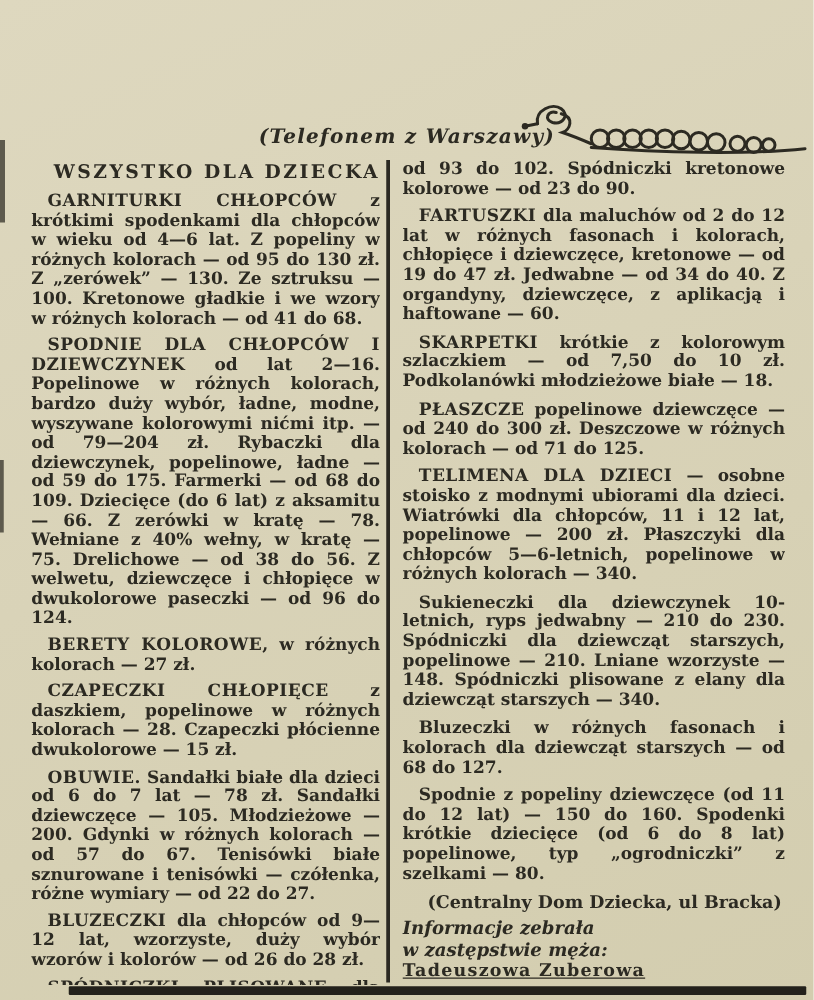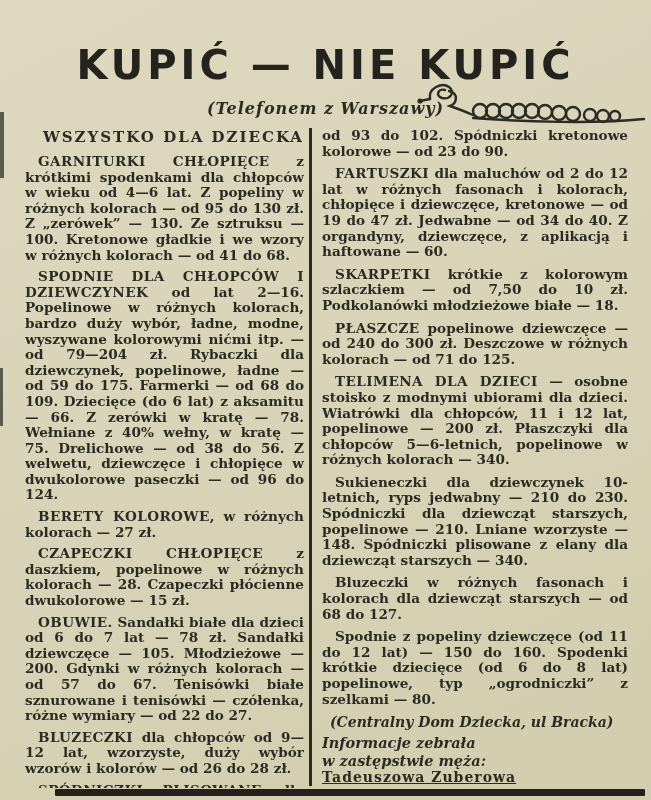--- a/index.html
+++ b/index.html
@@ -26,37 +26,36 @@
     margin:0 0 8px; font-size:15px; font-weight:bold; text-align:right;
     letter-spacing:2px; white-space:nowrap;
   }
   p.body-par {
     margin:0 0 6px; font-size:13.6px; line-height:15.6px; font-weight:bold;
     text-align:justify; text-indent:13px;
   }
   .col-right p.body-par { margin-bottom:7px; }
   p.no-indent { text-indent:0; }
   .lead { letter-spacing:.4px; }
-  .credit { margin:2px 0 4px; font-size:14px; font-weight:bold; font-style:italic; text-indent:8px; white-space:nowrap; }
+  .credit { margin:2px 12px 4px; font-size:14px; font-weight:bold; text-indent:8px; white-space:nowrap; }
   .byline { text-align:left; font-weight:bold; font-style:italic; font-size:14.5px; line-height:17.5px; }
   .byline-name { font-style:normal; letter-spacing:1px; font-size:14px;text-decoration:underline; }
   .bottom-bar { position:absolute; left:55px; top:789px; width:590px; height:7px; background:#23211b; border-radius:1px; }
   .edge-mark { position:absolute; left:0; background:#46443a; opacity:.85; }
   .edge-mark.m1 { top:112px; width:4px; height:66px; }
   .edge-mark.m2 { top:368px; width:3px; height:58px; }
 </style>
 </head>
 <body>
 
 <div class="page">
 
   <div class="edge-mark m1"></div>
   <div class="edge-mark m2"></div>
 
-  <div class="title">KUPIĆ — NIE KUPIĆ</div>
   <div class="subtitle">(Telefonem z Warszawy)</div>
 
   <svg class="doodle" width="232" height="52" viewBox="0 0 232 52">
     <g fill="none" stroke="#2c2a22" stroke-width="2.4" stroke-linecap="round">
       <path d="M4,23 L14,21"></path>
       <circle cx="4" cy="23" r="2.6" fill="#2c2a22" stroke="none"></circle>
       <path d="M14,21 C12,10 26,4 33,9 C40,14 34,22 26,20 C19,18 22,10 29,12"></path>
       <path d="M33,13 C44,16 40,26 34,28 C40,30 50,34 57,37"></path>
       <circle cx="64" cy="33" r="7"></circle>
       <circle cx="77" cy="33" r="7"></circle>
@@ -68,21 +67,21 @@
       <circle cx="157" cy="36" r="7"></circle>
       <circle cx="174" cy="37" r="6"></circle>
       <circle cx="187" cy="38" r="6"></circle>
       <circle cx="199" cy="38" r="5"></circle>
       <path d="M57,40 C110,44 180,46 228,41"></path>
     </g>
   </svg>
 
   <section class="col col-left">
     <h2 class="col-header">WSZYSTKO DLA DZIECKA</h2>
-    <p class="body-par"><span class="lead">GARNITURKI CHŁOPIĘCE</span><span> z krótkimi spodenkami dla chłopców w wieku od 4—6 lat. Z popeliny w różnych kolorach — od 95 do 130 zł. Z „zerówek” — 130. Ze sztruksu — 100. Kretonowe gładkie i we wzory w różnych kolorach — od 41 do 68.</span></p>
+    <p class="body-par"><span class="lead">GARNITURKI CHŁOPCÓW</span><span> z krótkimi spodenkami dla chłopców w wieku od 4—6 lat. Z popeliny w różnych kolorach — od 95 do 130 zł. Z „zerówek” — 130. Ze sztruksu — 100. Kretonowe gładkie i we wzory w różnych kolorach — od 41 do 68.</span></p>
     <p class="body-par"><span class="lead">SPODNIE DLA CHŁOPCÓW I DZIEWCZYNEK</span><span> od lat 2—16. Popelinowe w różnych kolorach, bardzo duży wybór, ładne, modne, wyszywane kolorowymi nićmi itp. — od 79—204 zł. Rybaczki dla dziewczynek, popelinowe, ładne — od 59 do 175. Farmerki — od 68 do 109. Dziecięce (do 6 lat) z aksamitu — 66. Z zerówki w kratę — 78. Wełniane z 40% wełny, w kratę — 75. Drelichowe — od 38 do 56. Z welwetu, dziewczęce i chłopięce w dwukolorowe paseczki — od 96 do 124.</span></p>
     <p class="body-par"><span class="lead">BERETY KOLOROWE</span><span>, w różnych kolorach — 27 zł.</span></p>
     <p class="body-par"><span class="lead">CZAPECZKI CHŁOPIĘCE</span><span> z daszkiem, popelinowe w różnych kolorach — 28. Czapeczki płócienne dwukolorowe — 15 zł.</span></p>
     <p class="body-par"><span class="lead">OBUWIE.</span><span> Sandałki białe dla dzieci od 6 do 7 lat — 78 zł. Sandałki dziewczęce — 105. Młodzieżowe — 200. Gdynki w różnych kolorach — od 57 do 67. Tenisówki białe sznurowane i tenisówki — czółenka, różne wymiary — od 22 do 27.</span></p>
     <p class="body-par"><span class="lead">BLUZECZKI</span><span> dla chłopców od 9—12 lat, wzorzyste, duży wybór wzorów i kolorów — od 26 do 28 zł.</span></p>
     <p class="body-par"><span class="lead">SPÓDNICZKI PLISOWANE</span><span> dla dziewczynek od 3 lat z zerówki —</span></p>
   </section>
 
   <div class="divider"></div>
 

